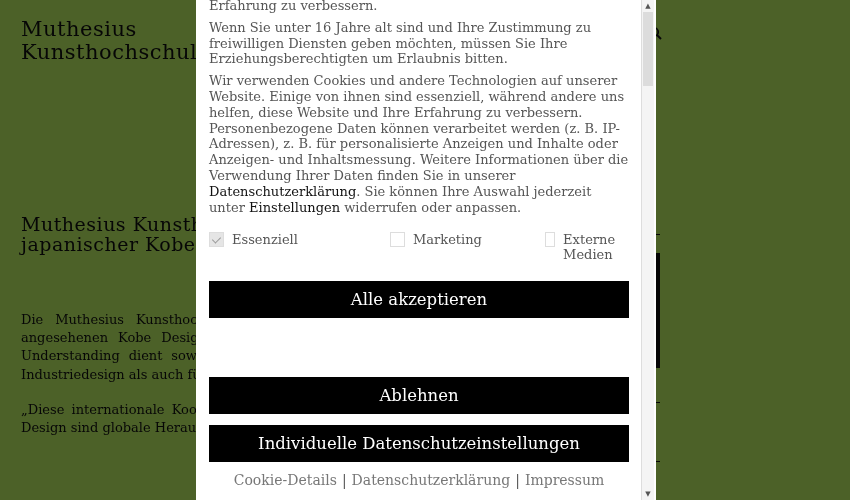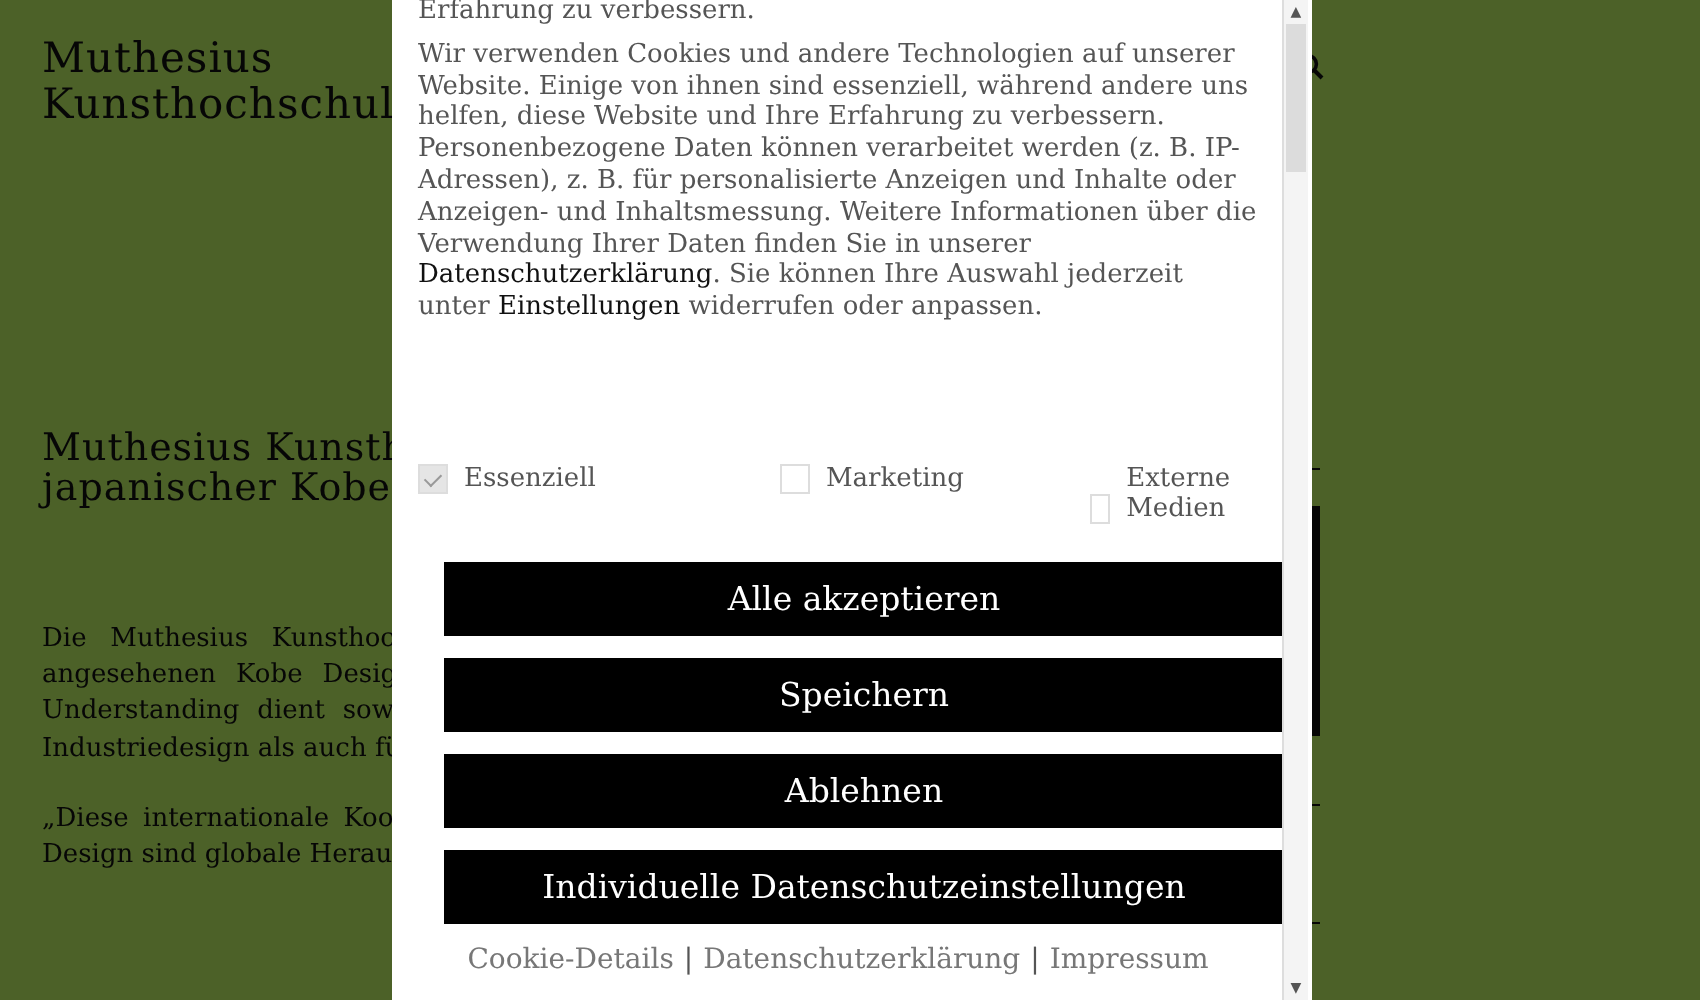--- a/index.html
+++ b/index.html
@@ -13,26 +13,26 @@
   .hr3 { position:absolute; left:652px; top:461px; width:8px; height:1px; background:#111; }
   .article-title { position:absolute; left:21px; top:214px; width:600px; font-size:19px; line-height:20px; color:#111; letter-spacing:0.5px; }
   .article-body { position:absolute; left:21px; top:311px; width:600px; font-size:13px; line-height:18.2px; color:#111; text-align:justify; }
   .article-body p { margin:0 0 17px 0; }
   .overlay { position:absolute; inset:0; background:rgba(0,0,0,0.6); }
   .modal { position:absolute; left:196px; top:-2px; width:460px; height:504px; background:#fff; overflow:hidden; }
   .modal-content { position:absolute; left:13px; top:0; width:420px; color:#555; font-size:13px; line-height:15.8px; }
   .modal-content p { margin:0 0 6px 0; }
   .modal-content .link { color:#111; }
   .checks { position:absolute; left:13px; top:234px; width:420px; height:20px; }
-  .check { position:absolute; top:0; display:flex; align-items:flex-end; }
+  .check { position:absolute; top:0; display:flex; align-items:flex-start; }
   .box { width:15px; height:15px; border:1px solid #ddd; background:#fff; box-sizing:border-box; margin-right:8px; position:relative; }
   .box.checked { background:#e5e5e5; }
   .box.checked::after { content:""; position:absolute; left:4px; top:2px; width:4px; height:7px; border-right:1.5px solid #999; border-bottom:1.5px solid #999; transform:rotate(45deg); }
   .check span.lbl { font-size:13px; color:#555; }
-  .btn { position:absolute; left:13px; width:420px; height:37px; background:#000; color:#fff; font-size:16.5px; display:flex; align-items:center; justify-content:center; border:0; font-family:"DejaVu Serif", serif;margin-left:13px; }
+  .btn { position:absolute; left:13px; width:420px; height:37px; background:#000; color:#fff; font-size:16.5px; display:flex; align-items:center; justify-content:center; border:0; font-family:"DejaVu Serif", serif; }
   .footer-links { position:absolute; left:13px; width:420px; top:474px; text-align:center; font-size:14px; color:#777; }
   .footer-links .sep { margin:0 5px; color:#555; }
   .scrollbar { position:absolute; left:641px; top:0; width:13px; height:500px; background:#f4f4f4; border-left:1px solid #ddd; box-sizing:border-box; }
   .sb-up, .sb-down { position:absolute; left:0; width:12px; height:12px; font-size:7px; color:#555; text-align:center; line-height:12px; }
   .sb-up { top:0; } .sb-down { bottom:0; }
   .sb-thumb { position:absolute; left:1px; top:12px; width:10px; height:74px; background:#dcdcdc; }
 </style>
 </head>
 <body>
 
@@ -54,20 +54,21 @@
     <p>Die Muthesius Kunsthochschule hat ein Memorandum of Understanding mit der angesehenen Kobe Design University in Japan unterzeichnet. Das Memorandum of Understanding dient sowohl als Basis für die Zusammenarbeit für den Studiengang Industriedesign als auch für den Studierendenaustausch nach Japan.</p>
     <p>„Diese internationale Kooperation ist für uns wichtig, denn die Herausforderungen im Design sind globale Herausforderungen und erfordern</p>
   </div>
 </div>
 
 <div class="overlay"></div>
 
 <div class="modal">
   <div class="modal-content">
     <p style="margin-top:0px;">Erfahrung zu verbessern.</p>
+    <p>Wenn Sie unter 16 Jahre alt sind und Ihre Zustimmung zu freiwilligen Diensten geben möchten, müssen Sie Ihre Erziehungsberechtigten um Erlaubnis bitten.</p>
     <p>
       <span>Wir verwenden Cookies und andere Technologien auf unserer Website. Einige von ihnen sind essenziell, während andere uns helfen, diese Website und Ihre Erfahrung zu verbessern. Personenbezogene Daten können verarbeitet werden (z. B. IP-Adressen), z. B. für personalisierte Anzeigen und Inhalte oder Anzeigen- und Inhaltsmessung. Weitere Informationen über die Verwendung Ihrer Daten finden Sie in unserer </span><span class="link">Datenschutzerklärung</span><span>. Sie können Ihre Auswahl jederzeit unter </span><span class="link">Einstellungen</span><span> widerrufen oder anpassen.</span>
     </p>
   </div>
 
   <div class="checks">
     <label class="check" style="left:0;">
       <span class="box checked"></span>
       <span class="lbl">Essenziell</span>
     </label>
@@ -75,21 +76,20 @@
       <span class="box"></span>
       <span class="lbl">Marketing</span>
     </label>
     <label class="check" style="left:292px;padding-left:44px;">
       <span class="box"></span>
       <span class="lbl">Externe Medien</span>
     </label>
   </div>
 
   <button class="btn" style="top:283px;">Alle akzeptieren</button>
-  <button class="btn" style="top:331px;">Speichern</button>
   <button class="btn" style="top:427px;">Individuelle Datenschutzeinstellungen</button>
   <button class="btn" style="top:379px;">Ablehnen</button>
 
   <div class="footer-links">
     <span>Cookie-Details</span><span class="sep">|</span><span>Datenschutzerklärung</span><span class="sep">|</span><span>Impressum</span>
   </div>
 </div>
 
 <div class="scrollbar">
   <div class="sb-up">▲</div>

